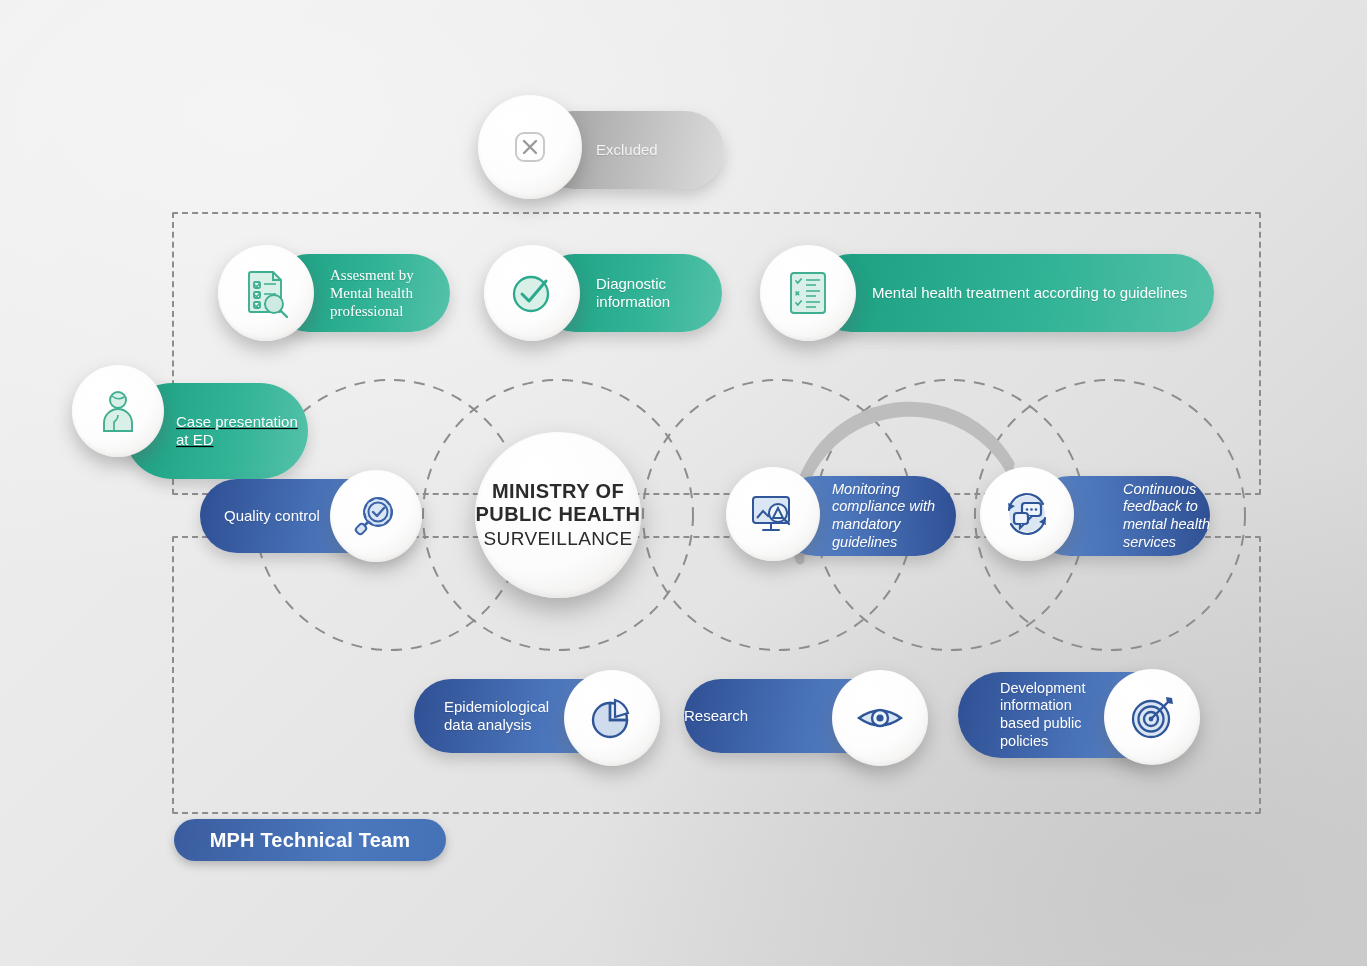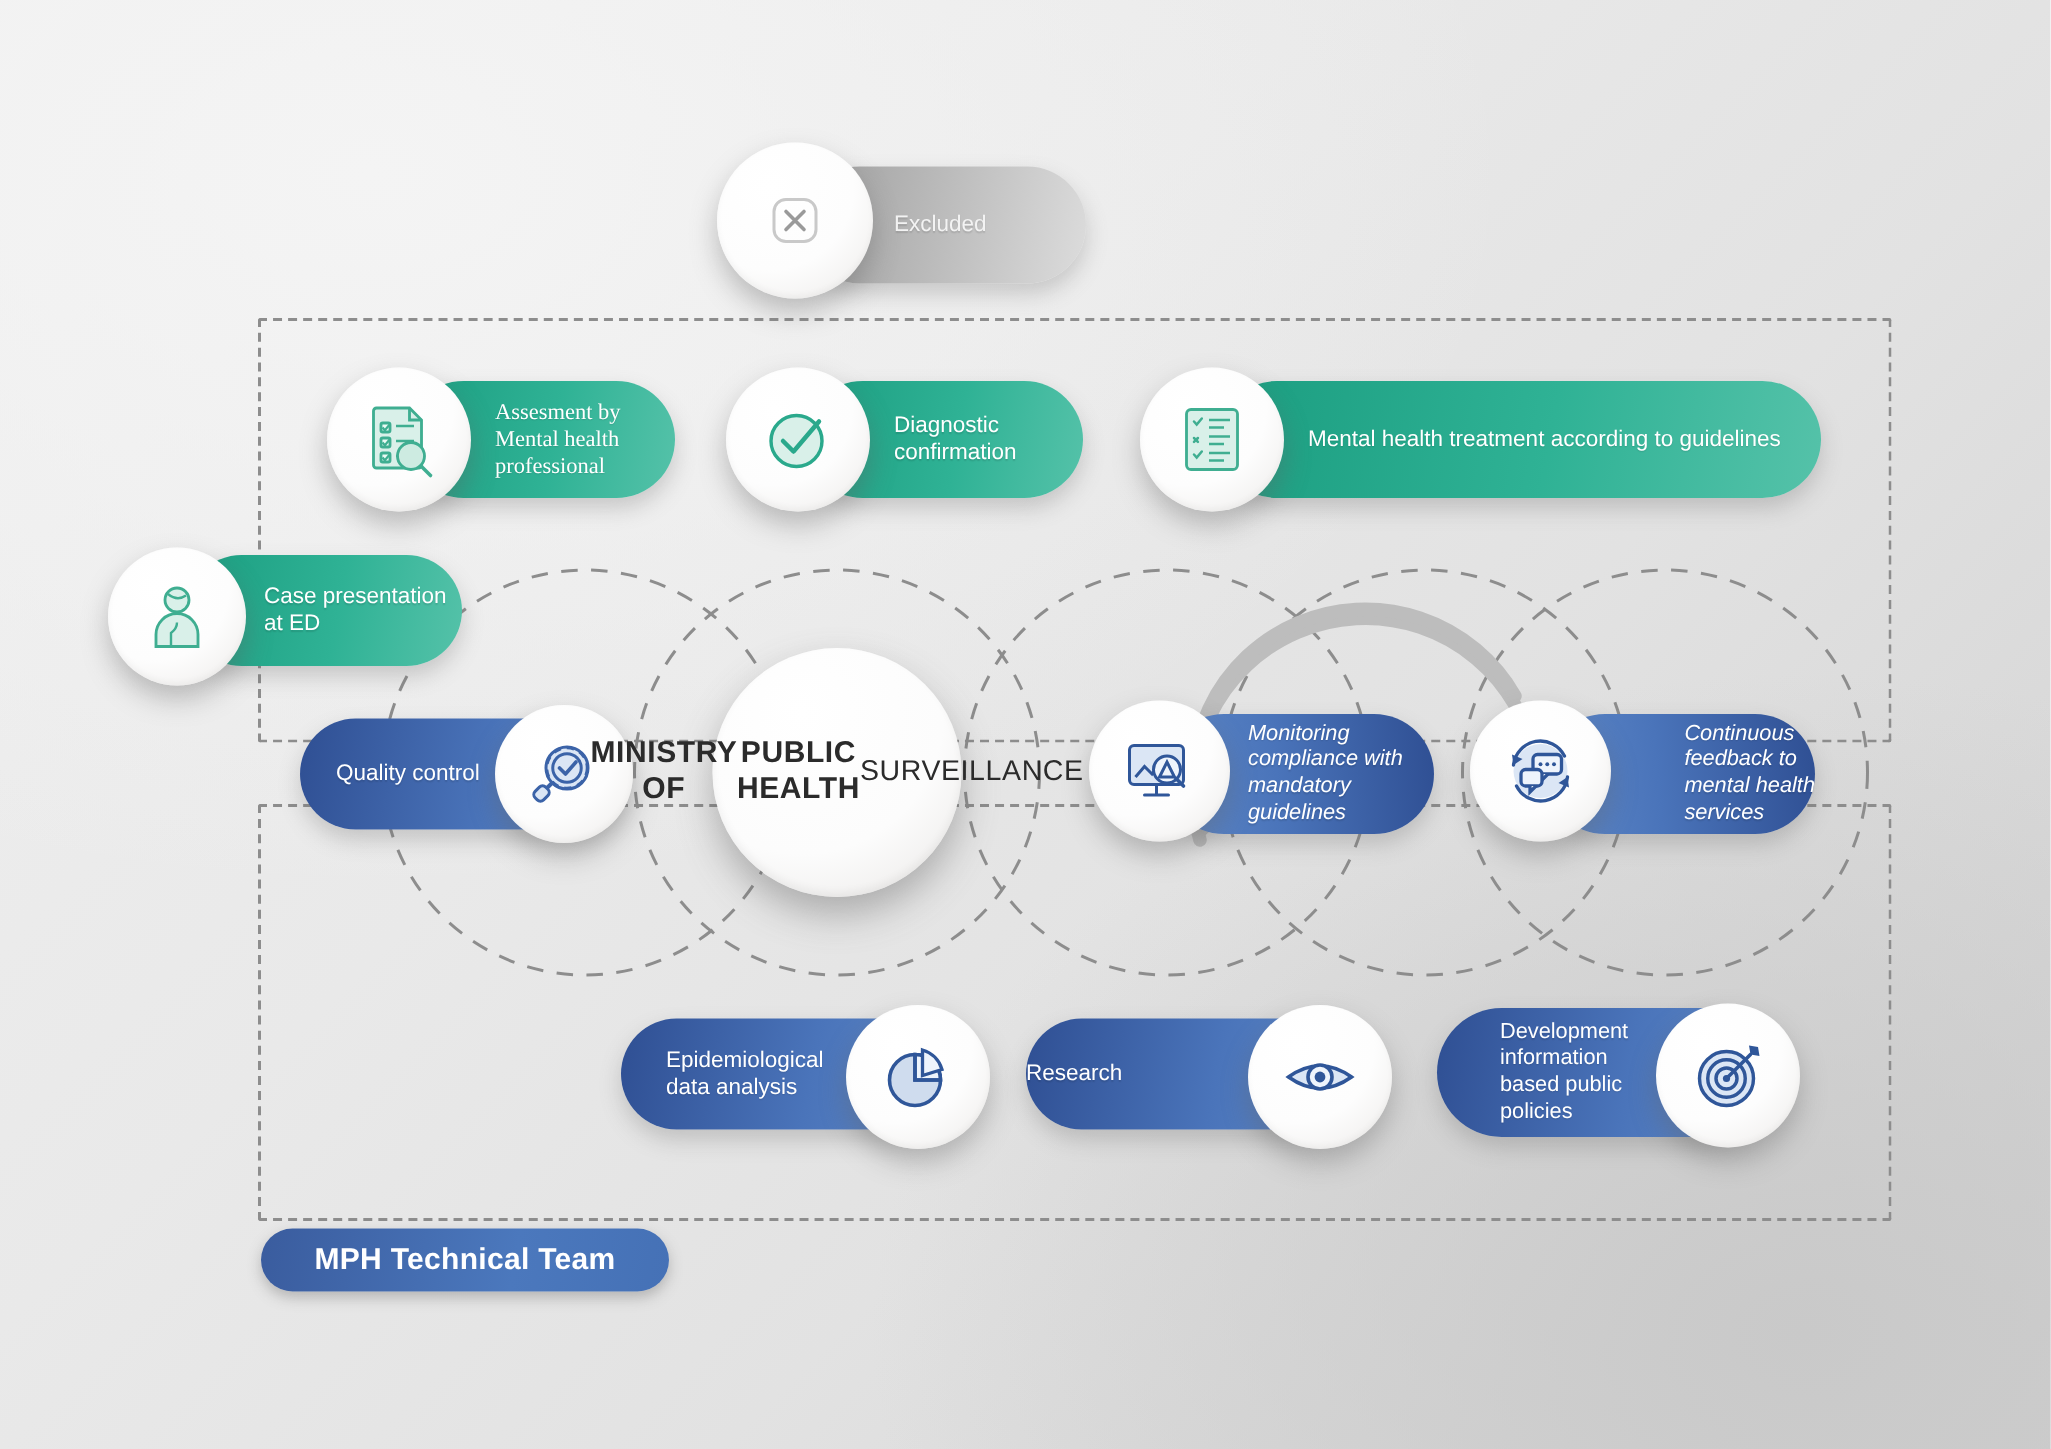--- a/index.html
+++ b/index.html
@@ -50,21 +50,21 @@
     box-shadow:0 9px 18px rgba(100,100,100,.38), inset 0 -2px 4px rgba(0,0,0,.04);
     display:flex;align-items:center;justify-content:center;
   }
   .circ svg{display:block;}
 
   
   #hub{
     position:absolute;width:166px;height:166px;border-radius:50%;
     background:radial-gradient(circle at 36% 26%, #ffffff 0%, #fcfcfc 58%, #e9e7e5 100%);
     box-shadow:0 12px 24px rgba(95,95,95,.42), inset 0 -3px 6px rgba(0,0,0,.05);
-    display:flex;flex-direction:row;align-items:center;justify-content:center;
+    display:flex;flex-direction:column;align-items:center;justify-content:center;
     text-align:center;color:#2b2b2b;
   }
   #hub .l1,#hub .l2{font-size:20px;font-weight:bold;letter-spacing:.4px;line-height:1.18;}
   #hub .l3{font-size:19px;font-weight:normal;letter-spacing:.4px;line-height:1.25;}
 
   .deco{position:absolute;pointer-events:none;}
 </style>
 </head>
 <body>
 <div id="stage">
@@ -128,21 +128,21 @@
         <circle cx="35" cy="38" r="9" fill="#cdebe1"></circle>
         <path d="M42 45 l6 6" stroke-linecap="round" stroke-width="2.4"></path>
       </svg>
     </span>
   </div>
 </div>
 
 <div class="node" style="left:484px;top:245px;">
   <div class="pill green" style="left:52px;top:9px;width:186px;height:78px;">
     <span class="ptext" style="margin-left:60px;">Diagnostic
-confirmation</span>
+information</span>
   </div>
   <div class="circ" style="left:0;top:0;width:96px;height:96px;">
     <span>
       <svg width="52" height="52" viewBox="0 0 52 52" fill="none" stroke="#2aa98c" stroke-width="2.3">
         <circle cx="25" cy="27" r="17" fill="#d9f0e9"></circle>
         <path d="M16 27 l7 7 L40 14" stroke-linecap="round" stroke-linejoin="round" stroke-width="3"></path>
       </svg>
     </span>
   </div>
 </div>
@@ -156,21 +156,21 @@
       <svg width="50" height="50" viewBox="0 0 50 50" fill="none" stroke="#3fae91" stroke-width="1.9">
         <rect x="8" y="5" width="34" height="40" rx="3" fill="#d9f0e9"></rect>
         <path d="M13 13 l1.8 2 l3.4 -4 M13 24 l2.6 2.6 M15.6 24 l-2.6 2.6 M13 35 l1.8 2 l3.4 -4" stroke-width="1.7" stroke-linecap="round"></path>
         <path d="M23 12 h14 M23 17 h10 M23 23 h14 M23 28 h10 M23 34 h14 M23 39 h10" stroke-width="1.7"></path>
       </svg>
     </span>
   </div>
 </div>
 
 <div class="node" style="left:72px;top:365px;">
-  <div class="pill green" style="left:52px;top:5px;width:184px;height:74px;">
+  <div class="pill green" style="left:52px;top:18px;width:184px;height:96px;text-decoration:underline;">
     <span class="ptext" style="margin-left:52px;">Case presentation
 at ED</span>
   </div>
   <div class="circ" style="left:0;top:0;width:92px;height:92px;">
     <span>
       <svg width="48" height="48" viewBox="0 0 48 48" fill="none" stroke="#3fae91" stroke-width="1.9">
         <circle cx="24" cy="13" r="8" fill="#d9f0e9"></circle>
         <path d="M10 44 v-8 a14 14 0 0 1 28 0 v8 z" fill="#d9f0e9"></path>
         <path d="M18 9 q6 5 12 1" stroke-width="1.6"></path>
         <path d="M20 44 v-9 q4 -3 4 -7" stroke-width="1.6"></path>

